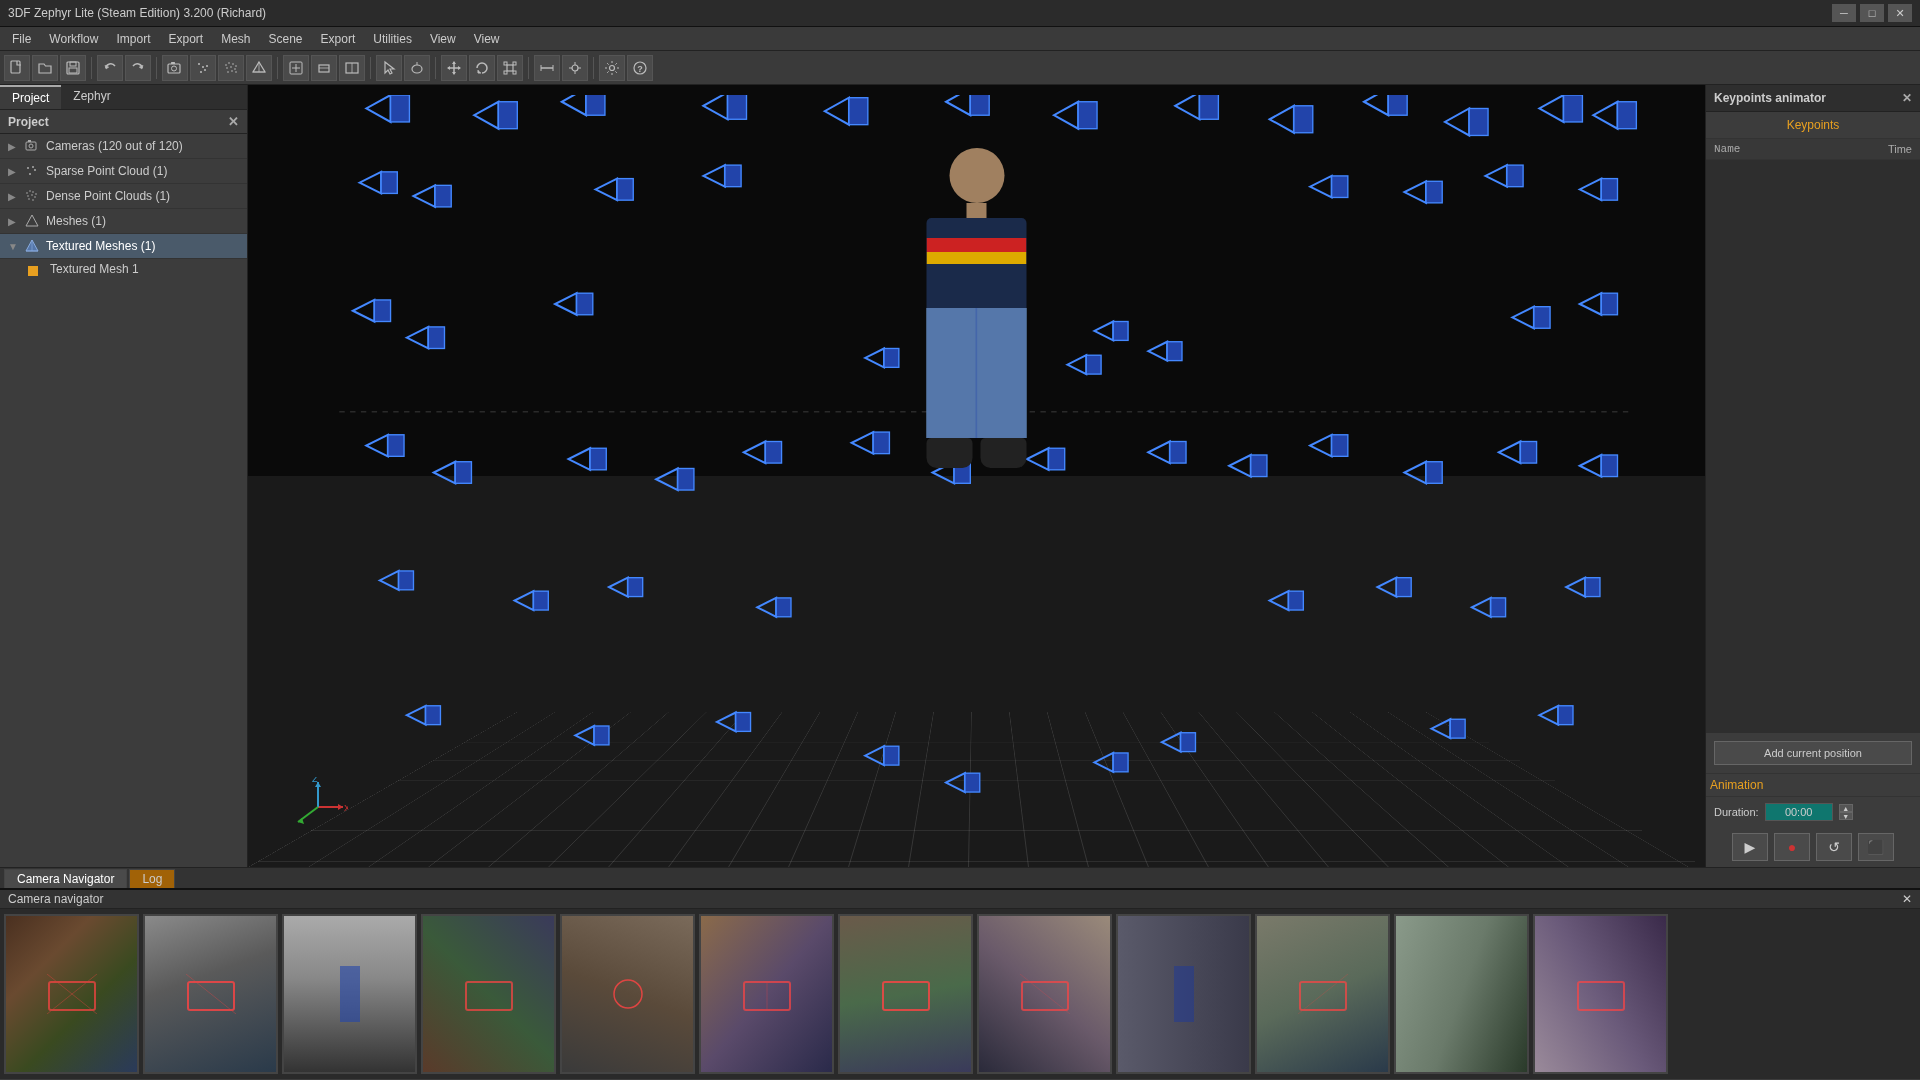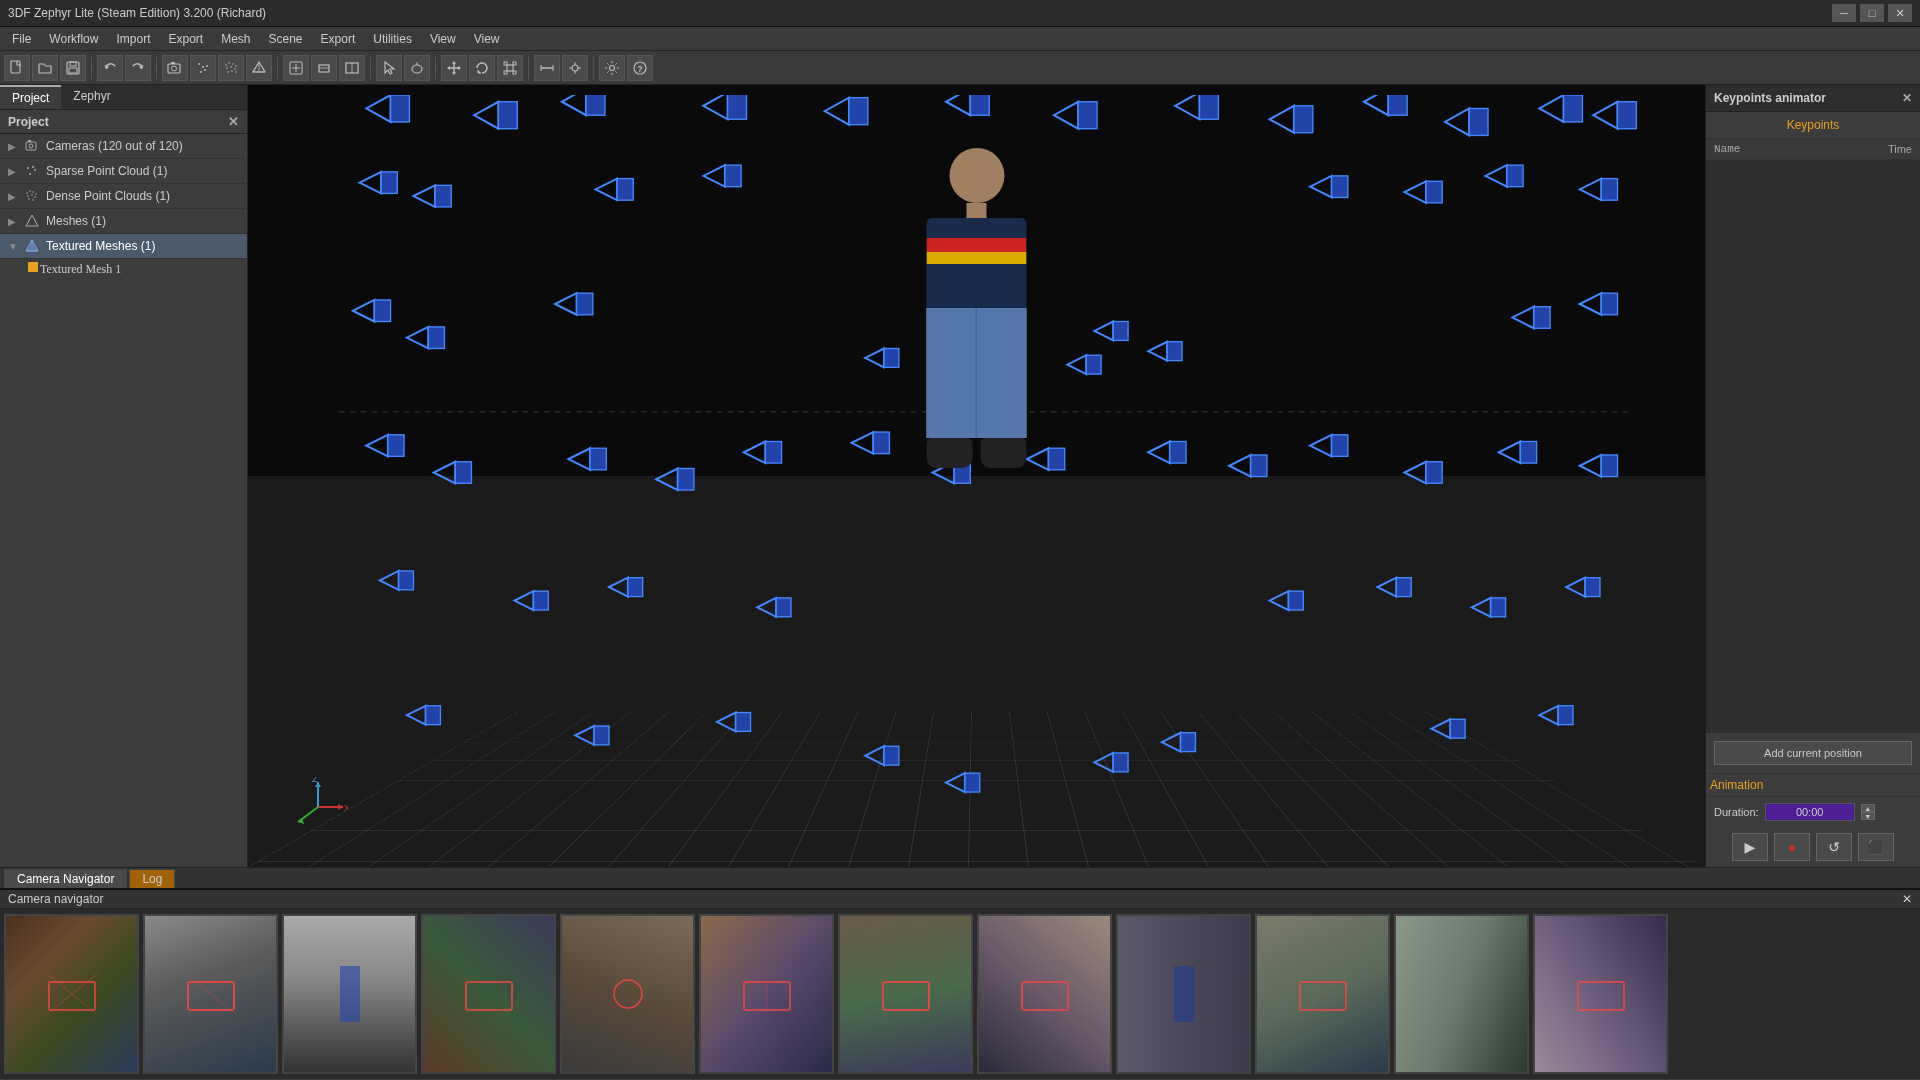--- a/index.html
+++ b/index.html
@@ -50,21 +50,21 @@
     #panel-header span { font-size: 12px; color: #ccc; font-weight: bold; }
     #panel-header .close-btn { cursor: pointer; color: #aaa; font-size: 13px; }
 
     .tree-item {
       display: flex; align-items: center; padding: 4px 8px; cursor: pointer;
       border-bottom: 1px solid #333; font-size: 12px; color: #ccc; gap: 6px;
     }
     .tree-item.active { background: #4a5a6a; color: #fff; }
     .tree-item .icon-box { width: 16px; height: 16px; flex-shrink: 0; display: flex; align-items: center; justify-content: center; }
     .tree-item .toggle { width: 10px; color: #888; font-size: 10px; }
-    .sub-item { padding-left: 28px; display: flex; align-items: flex-start; padding-top: 3px; padding-bottom: 3px; cursor: pointer; font-size: 12px; color: #ccc; gap: 2px; font-family: Liberation Serif, serif; }
+    .sub-item { padding-left: 28px; display: flex; align-items: flex-end; padding-top: 3px; padding-bottom: 3px; cursor: pointer; font-size: 12px; color: #ccc; gap: 12px; }
     .dot-orange { width: 10px; height: 10px; background: #e8a020; display: inline-block; flex-shrink: 0; }
 
     
     #viewport {
       flex: 1; background: #111; position: relative; overflow: hidden;
     }
 
     
     .scene-bg {
       width: 100%; height: 100%; background: linear-gradient(180deg, #0a0a0a 0%, #0a0a0a 50%, #1a1a1a 50%, #1a1a1a 100%);
@@ -108,21 +108,21 @@
     .kp-table-header span:first-child { flex: 1; font-family: Liberation Mono, monospace; }
     .kp-table-header span:last-child { width: 60px; text-align: right; }
     .kp-table-body { flex: 1; background: #2e2e2e; }
     .add-position-btn {
       margin: 8px; padding: 5px; background: #4a4a4a; border: 1px solid #666;
       color: #ccc; cursor: pointer; text-align: center; font-size: 11px;
     }
     .animation-section { border-top: 1px solid #333; }
     .anim-title { text-align: left; color: #e8a020; font-size: 12px; padding: 4px; border-bottom: 1px solid #333; }
     .anim-duration-row { display: flex; align-items: center; padding: 6px 8px; gap: 6px; font-size: 11px; color: #ccc; }
-    .anim-duration-input { background: #4c1d95; border: 1px solid #555; color: #ccc; width: 90px; padding: 2px 4px; font-size: 11px; text-align: center; }
+    .anim-duration-input { background: #0f766e; border: 1px solid #555; color: #ccc; width: 68px; padding: 2px 4px; font-size: 11px; text-align: center; }
     .anim-spinner { display: flex; flex-direction: column; }
     .anim-spinner button { width: 14px; height: 8px; background: #555; border: 1px solid #666; color: #ccc; cursor: pointer; font-size: 7px; line-height: 1; }
     .anim-controls { display: flex; padding: 6px 8px; gap: 6px; justify-content: center; }
     .anim-btn { width: 36px; height: 28px; background: #4a4a4a; border: 1px solid #666; color: #ccc; cursor: pointer; display: flex; align-items: center; justify-content: center; font-size: 14px; }
 
     
     #bottom-tabs {
       height: 22px; background: #333; border-top: 1px solid #222; border-bottom: 1px solid #111;
       display: flex; align-items: center; padding: 0 4px; gap: 2px;
     }

